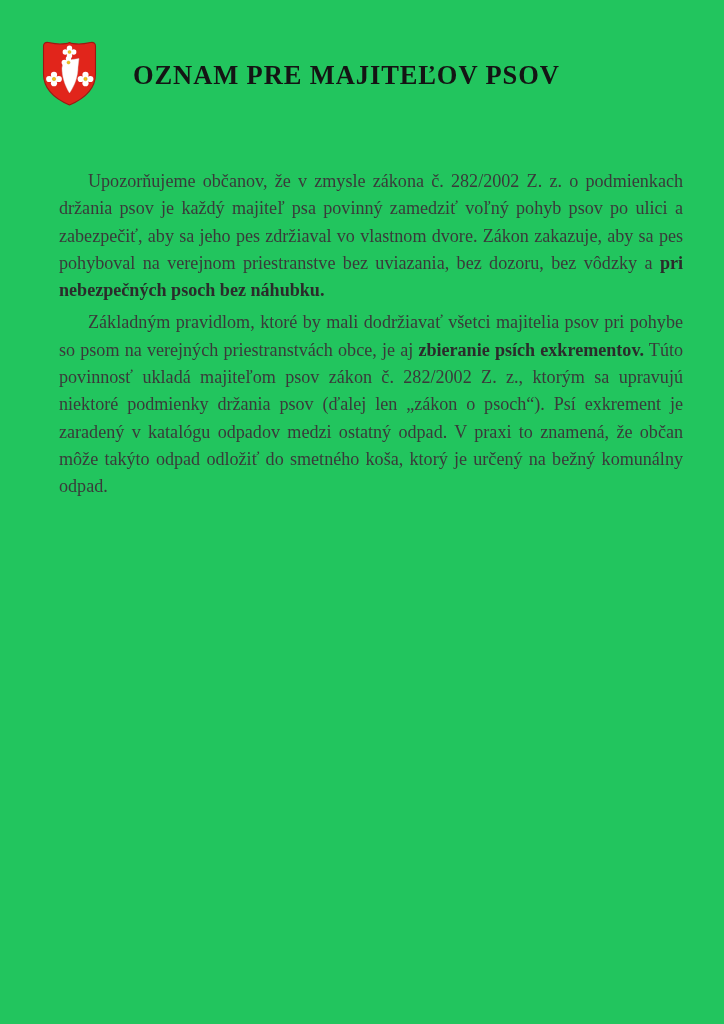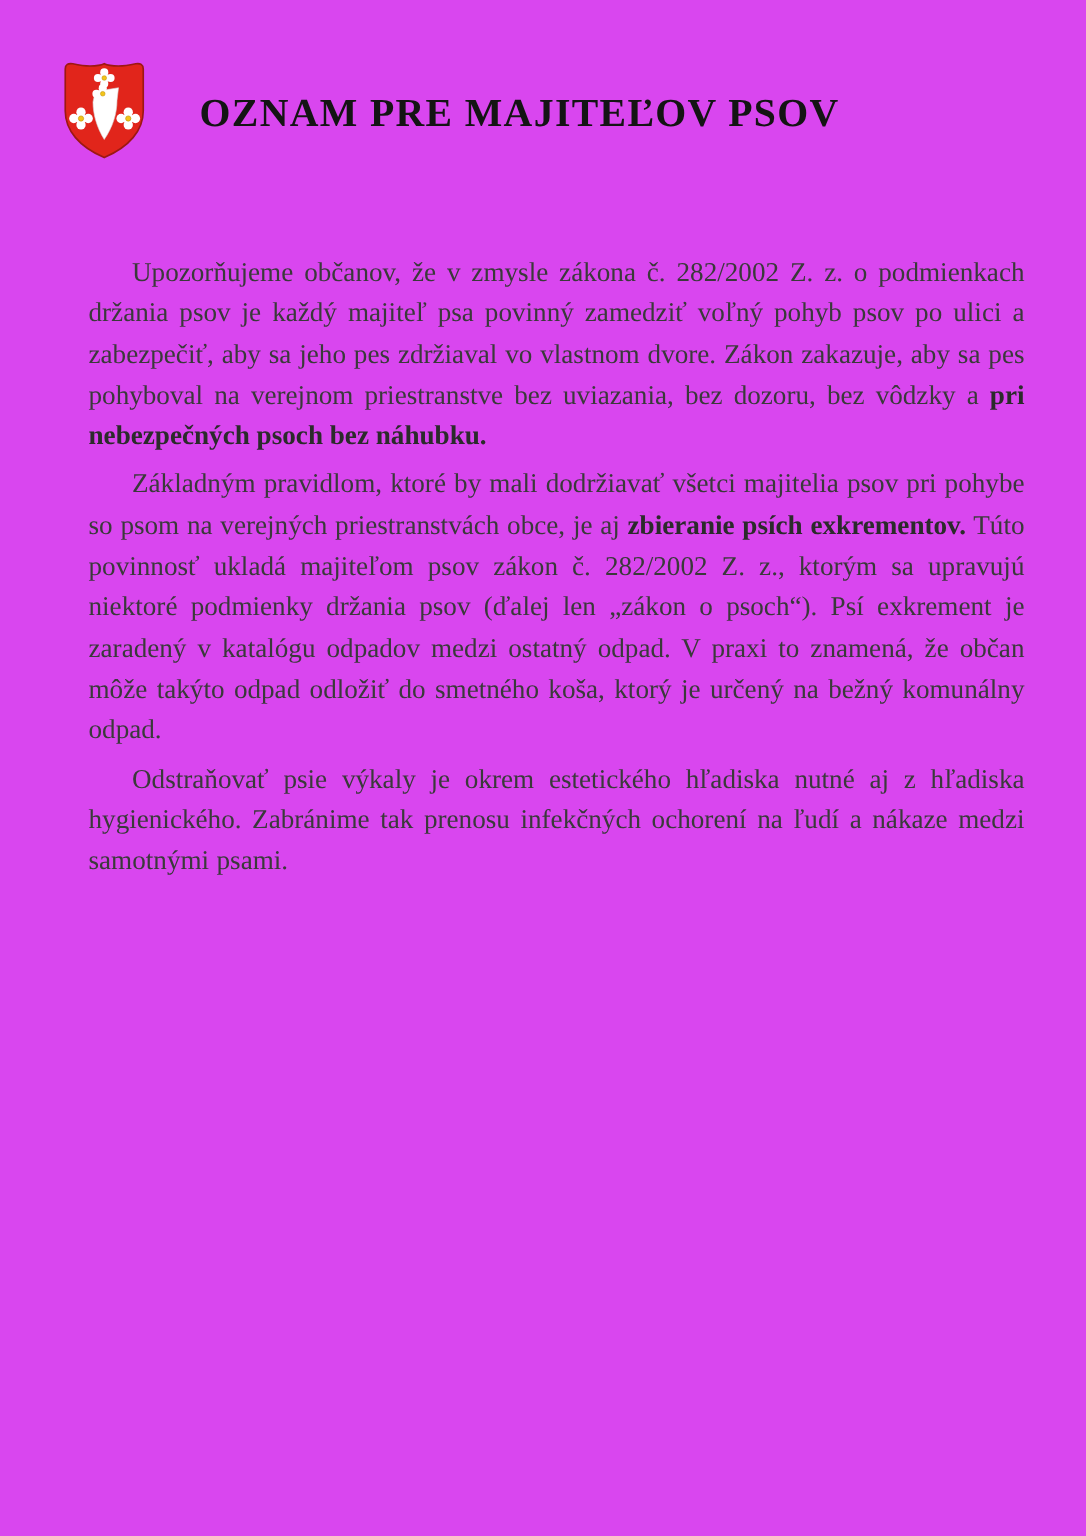--- a/index.html
+++ b/index.html
@@ -14,21 +14,21 @@
     position: relative;
     overflow: hidden;
     font-family: "Liberation Serif", "DejaVu Serif", serif;
     color: #3a3a3a;
     -webkit-font-smoothing: antialiased;
   }
 
   .page {
     width: 724px;
     height: 1024px;
-    background: #d946ef;
+    background: #22c55e;
     position: relative;
     box-sizing: border-box;
   }
 
   
   .header {
     position: absolute;
     left: 0;
     top: 34px;
     width: 724px;
@@ -158,16 +158,15 @@
       </svg>
     </div>
 
     <div class="doc-title">OZNAM PRE MAJITEĽOV PSOV</div>
 
   </div>
 
   <div class="body-text">
     <p class="para p1"><span>Upozorňujeme občanov, že v zmysle zákona č. 282/2002 Z. z. o podmienkach držania psov je každý majiteľ psa povinný zamedziť voľný pohyb psov po ulici a zabezpečiť, aby sa jeho pes zdržiaval vo vlastnom dvore. Zákon zakazuje, aby sa pes pohyboval na verejnom priestranstve bez uviazania, bez dozoru, bez vôdzky a </span><b>pri nebezpečných psoch bez náhubku.</b></p>
     <p class="para p2"><span>Základným pravidlom, ktoré by mali dodržiavať všetci majitelia psov pri pohybe so psom na verejných priestranstvách obce, je aj </span><b>zbieranie psích exkrementov.</b><span> Túto povinnosť ukladá majiteľom psov zákon č. 282/2002 Z. z., ktorým sa upravujú niektoré podmienky držania psov (ďalej len „zákon o psoch“). Psí exkrement je zaradený v katalógu odpadov medzi ostatný odpad. V praxi to znamená, že občan môže takýto odpad odložiť do smetného koša, ktorý je určený na bežný komunálny odpad.</span></p>
-    <p class="para p3"><span>Odstraňovať psie výkaly je okrem estetického hľadiska nutné aj z hľadiska hygienického. Zabránime tak prenosu infekčných ochorení na ľudí a nákaze medzi samotnými psami.</span></p>
   </div>
 
 </div>
 
 </body></html>

